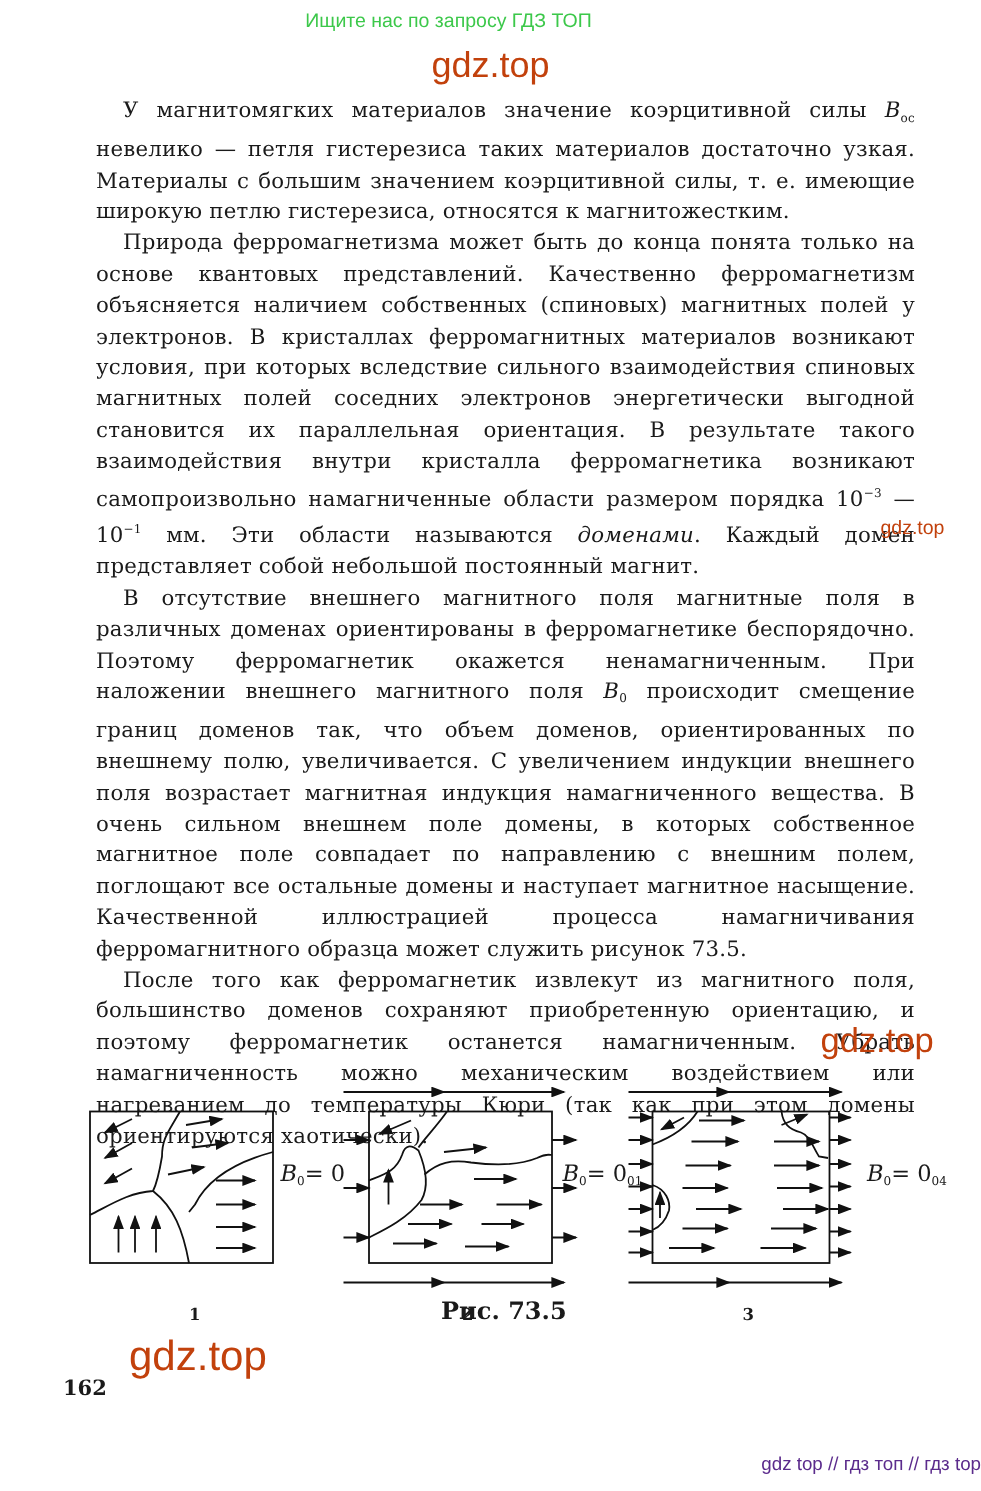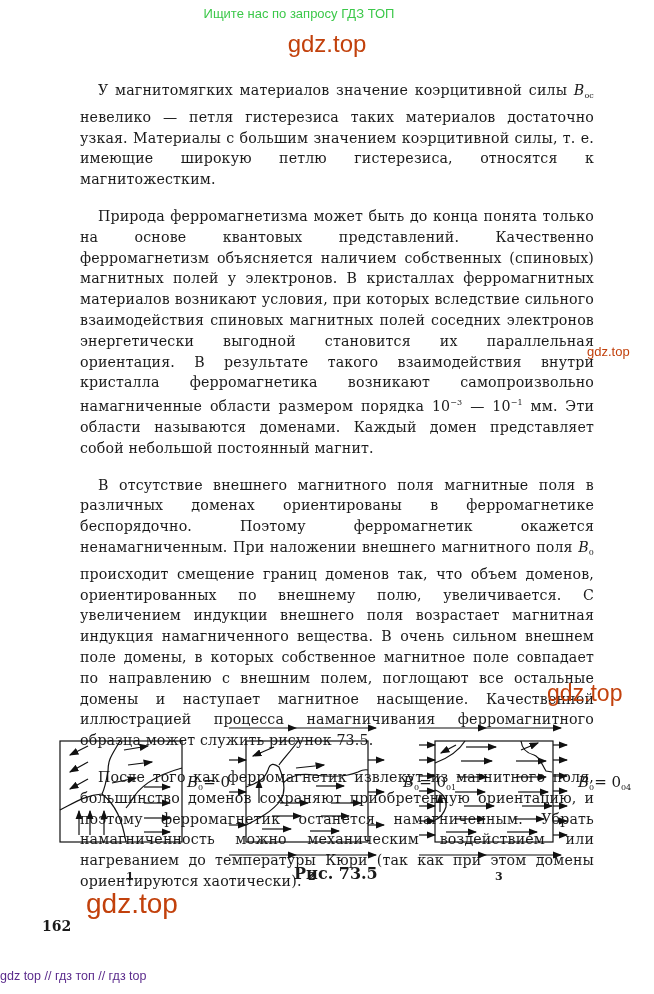--- a/index.html
+++ b/index.html
@@ -4,30 +4,30 @@
 <style>
   html, body { margin: 0; padding: 0; background: #ffffff; }
   body { width: 654px; height: 994px; position: relative; overflow: hidden; font-family: "DejaVu Serif", serif; color: #1a1a1a; }
   .top-banner { position: absolute; top: 6px; left: 0; width: 598px; text-align: center; color: #3cc84a; font-family: "Liberation Sans", sans-serif; font-size: 13px; }
   .wm { position: absolute; font-family: "Liberation Sans", sans-serif; color: #c2410c; }
   .wm-top { top: 30px; left: 0; width: 654px; text-align: center; font-size: 24px; }
   .wm-right { top: 344px; left: 587px; font-size: 13px; }
   .wm-mid { top: 680px; left: 547px; font-size: 23px; }
   .wm-bottom { top: 888px; left: 86px; font-size: 28px; }
   .text-block { position: absolute; left: 64px; width: 546px; font-size: 14.2px; line-height: 20.8px; text-align: justify; letter-spacing: 0.15px; }
-  .text-block p { margin: 16px; text-indent: 18px; }
+  .text-block p { margin: 0; text-indent: 18px; }
   .b0 { font-style: italic; }
   .sub { font-size: 8px; vertical-align: -3px; font-style: normal; }
   .sup { font-size: 8px; vertical-align: 6px; }
-  .em { }
+  .em { font-style: italic; }
   .figure { position: absolute; left: 46px; top: 715px; width: 610px; height: 180px; }
   .fig-num { position: absolute; font-size: 11px; font-weight: bold; }
   .caption { position: absolute; left: 294px; top: 864px; font-size: 16px; font-weight: bold; }
   .page-number { position: absolute; left: 42px; top: 918px; font-size: 14px; font-weight: bold; }
-  .footer { position: absolute; top: 969px; left: 0; width: 654px; text-align: left; color: #5b2b8c; font-family: "Liberation Sans", sans-serif; font-size: 12.5px; }
+  .footer { position: absolute; top: 969px; left: 0; width: 654px; text-align: right; color: #5b2b8c; font-family: "Liberation Sans", sans-serif; font-size: 12.5px; }
   .label-b { position: absolute; font-size: 15px; }
   .label-b i { font-style: italic; }
   .label-b .s { font-size: 8px; vertical-align: -3px; }
 </style>
 </head>
 <body>
 
 <div class="top-banner">Ищите нас по запросу ГДЗ ТОП</div>
 <div class="wm wm-top">gdz.top</div>
 
@@ -133,21 +133,21 @@
         <line x1="400" y1="117" x2="430" y2="117"></line>
         <line x1="461" y1="117" x2="491" y2="117"></line>
         <line x1="394" y1="97" x2="394" y2="80"></line>
       </g>
       <path d="M389,48 C405,42 414,34 419,26"></path>
       <path d="M475,26 C476,34 480,38 488,40 C494,42 496,50 500,56 L506,57"></path>
       <path d="M389,75 C398,78 401,86 400,92 C398,98 394,103 389,105"></path>
     </g>
   </svg>
   <div class="label-b" style="left:141px; top:58px;"><i>B</i><span class="s">0</span><span>= 0</span></div>
-  <div class="label-b" style="left:329px; top:58px;margin-left:28px;"><i>B</i><span class="s">0</span><span>= 0</span><span class="s">01</span></div>
+  <div class="label-b" style="left:329px; top:58px;"><i>B</i><span class="s">0</span><span>= 0</span><span class="s">01</span></div>
   <div class="label-b" style="left:532px; top:58px;"><i>B</i><span class="s">0</span><span>= 0</span><span class="s">04</span></div>
   <div class="fig-num" style="left:80px; top:155px;">1</div>
   <div class="fig-num" style="left:262px; top:155px;">2</div>
   <div class="fig-num" style="left:449px; top:155px;">3</div>
 </div>
 
 <div class="caption">Рис. 73.5</div>
 <div class="wm wm-bottom">gdz.top</div>
 <div class="page-number">162</div>
 <div class="footer">gdz top  //  гдз топ  //  гдз top</div>

